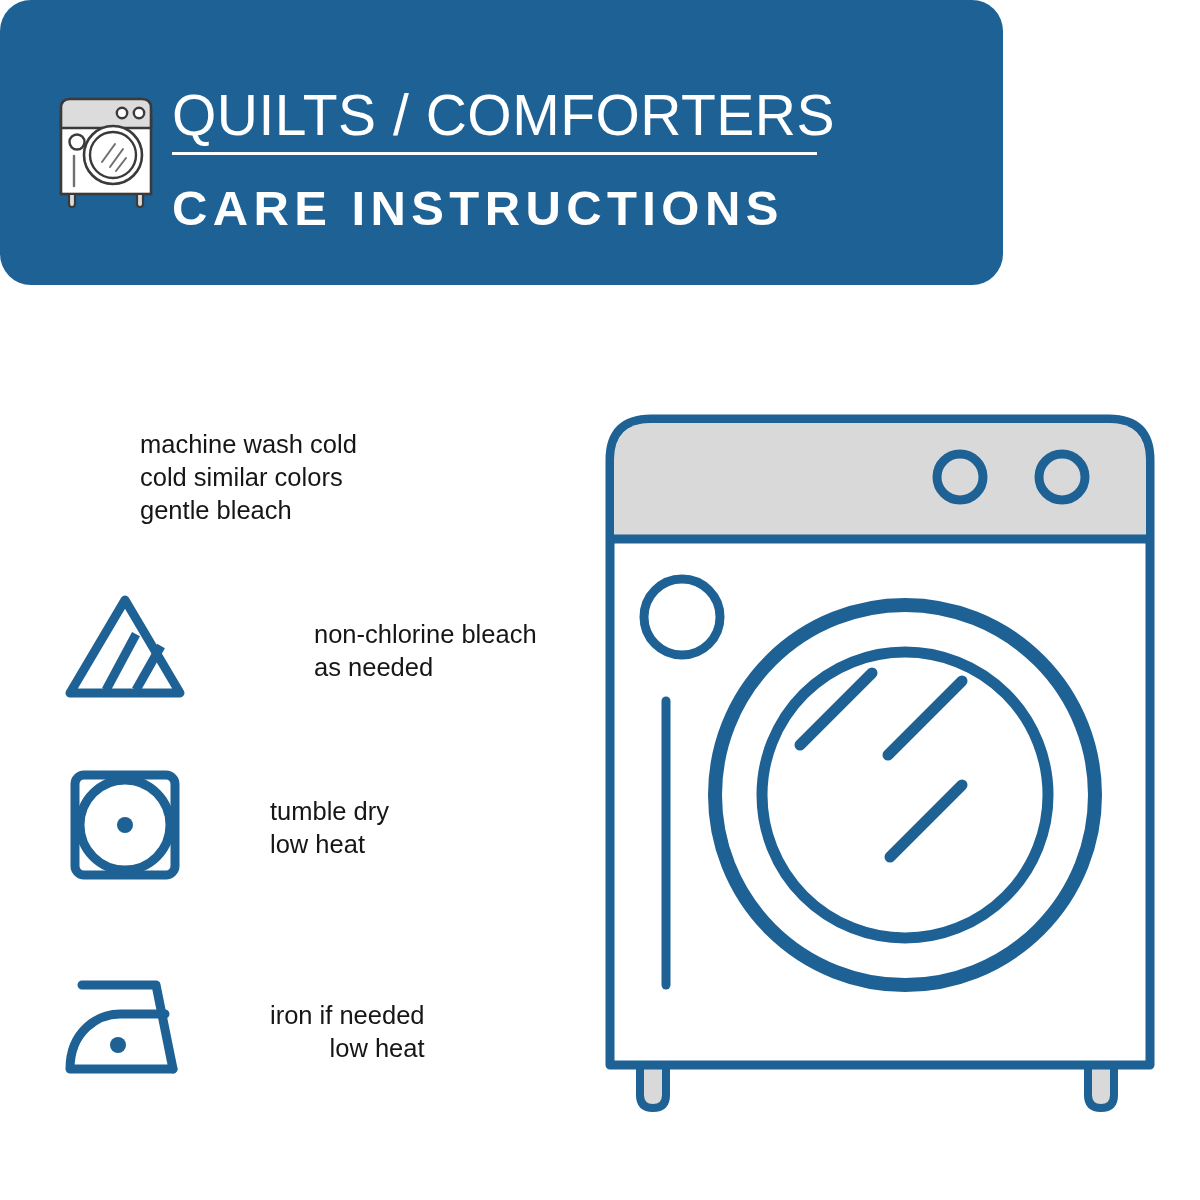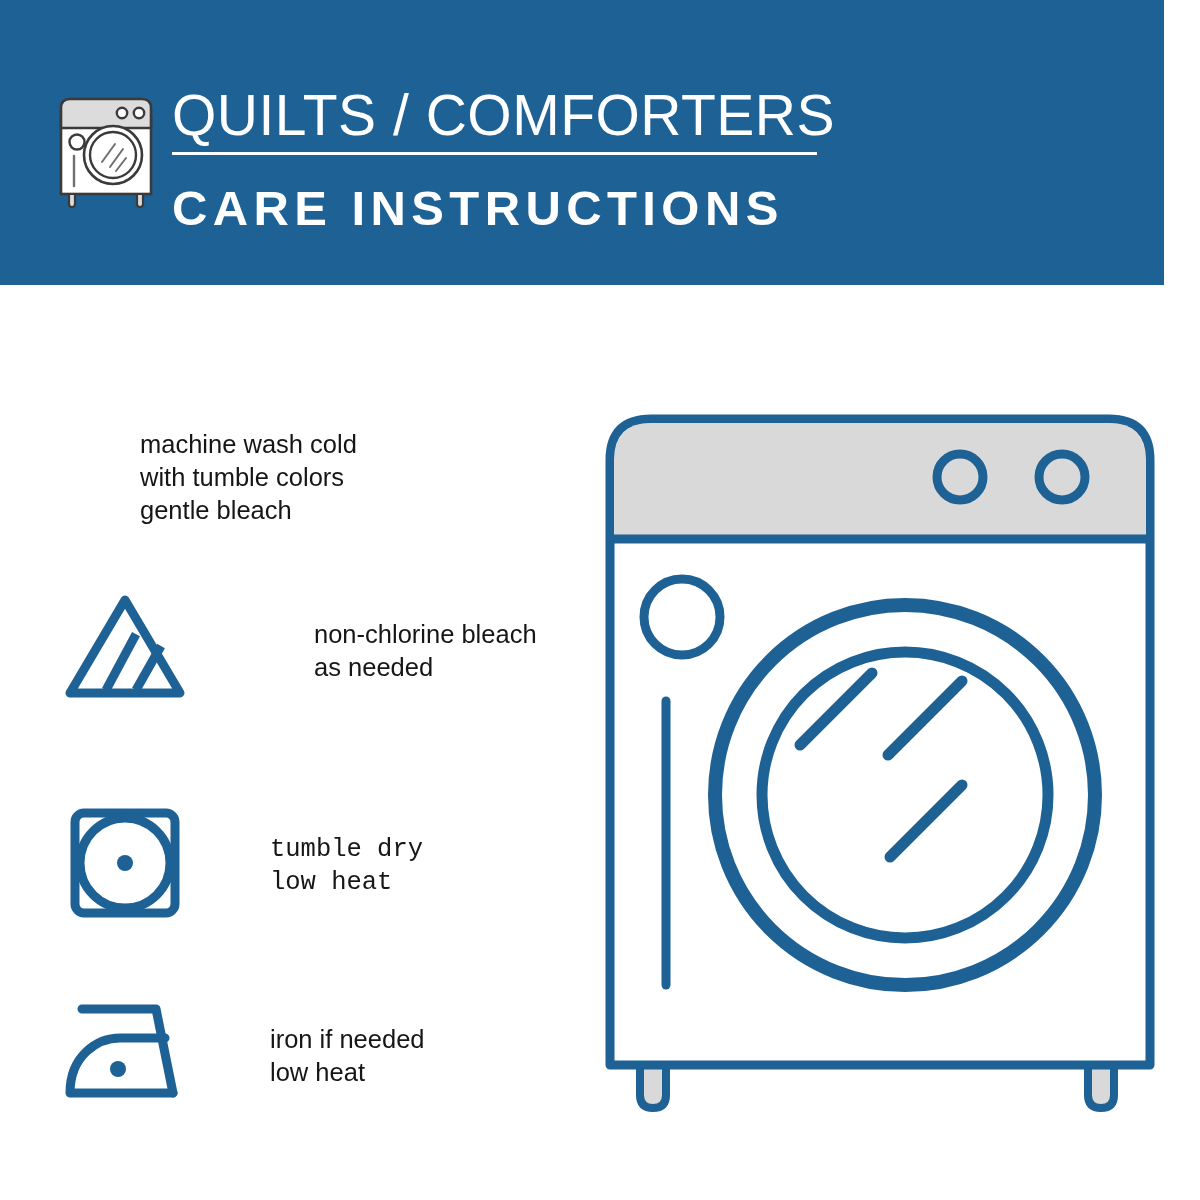--- a/index.html
+++ b/index.html
@@ -18,23 +18,24 @@
     height: 1200px;
     background: #ffffff;
     overflow: hidden;
   }
 
   
   #header {
     position: absolute;
     left: 0;
     top: 0;
-    width: 1164px;
+    width: 1003px;
     height: 285px;
     background: #1d6195;
+    border-radius: 31px;
   }
   #header-logo {
     position: absolute;
     left: 52px;
     top: 82px;
     width: 108px;
     height: 128px;
   }
   #header-text {
     position: absolute;
@@ -93,23 +94,23 @@
     line-height: 33px;
     font-weight: 400;
     padding-left: 64px;
   }
   .care-row .txt div { white-space: nowrap; margin-left: 16px; }
 
   #care-row-0 { top: 130px; }
   #care-row-0 .txt { padding-top: 13px; }
   #care-row-1 { top: 303px; gap: 44px; }
   #care-row-1 .txt { padding-top: 30px; }
-  #care-row-2 { top: 520px; font-family: Liberation Mono, monospace; }
+  #care-row-2 { top: 482px; }
   #care-row-2 .txt { padding-top: 28px; }
-  #care-row-3 { top: 708px; }
+  #care-row-3 { top: 684px; text-align: right; }
   #care-row-3 .txt { padding-top: 30px; }
 
   
   #machine {
     position: absolute;
     left: 600px;
     top: 405px;
     width: 560px;
     height: 710px;
   }
@@ -153,21 +154,21 @@
       <div class="title-line2">CARE INSTRUCTIONS</div>
     </div>
 
   </div>
 
   <div id="care-list">
 
     <div class="care-row" id="care-row-0">
       <div class="txt">
         <div>machine wash cold</div>
-        <div>with tumble colors</div>
+        <div>cold similar colors</div>
         <div>gentle bleach</div>
       </div>
     </div>
 
     <div class="care-row" id="care-row-1">
       <div class="sym">
         <svg viewBox="0 0 130 115" width="130" height="115" aria-hidden="true">
           <path d="M65 12 L120 105 L10 105 Z" fill="none" stroke="#1d6195" stroke-width="9" stroke-linejoin="round"></path>
           <line x1="46" y1="102" x2="76" y2="46" stroke="#1d6195" stroke-width="9" stroke-linecap="butt"></line>
           <line x1="76" y1="102" x2="101" y2="58" stroke="#1d6195" stroke-width="9" stroke-linecap="butt"></line>

